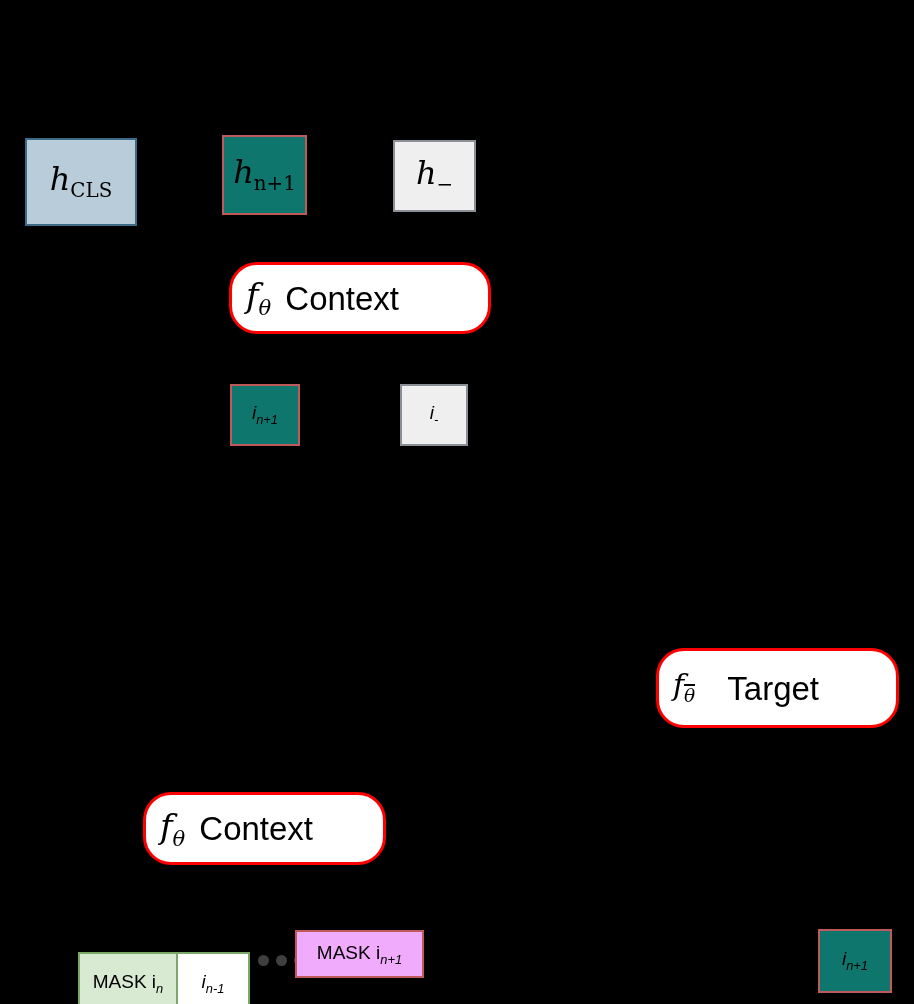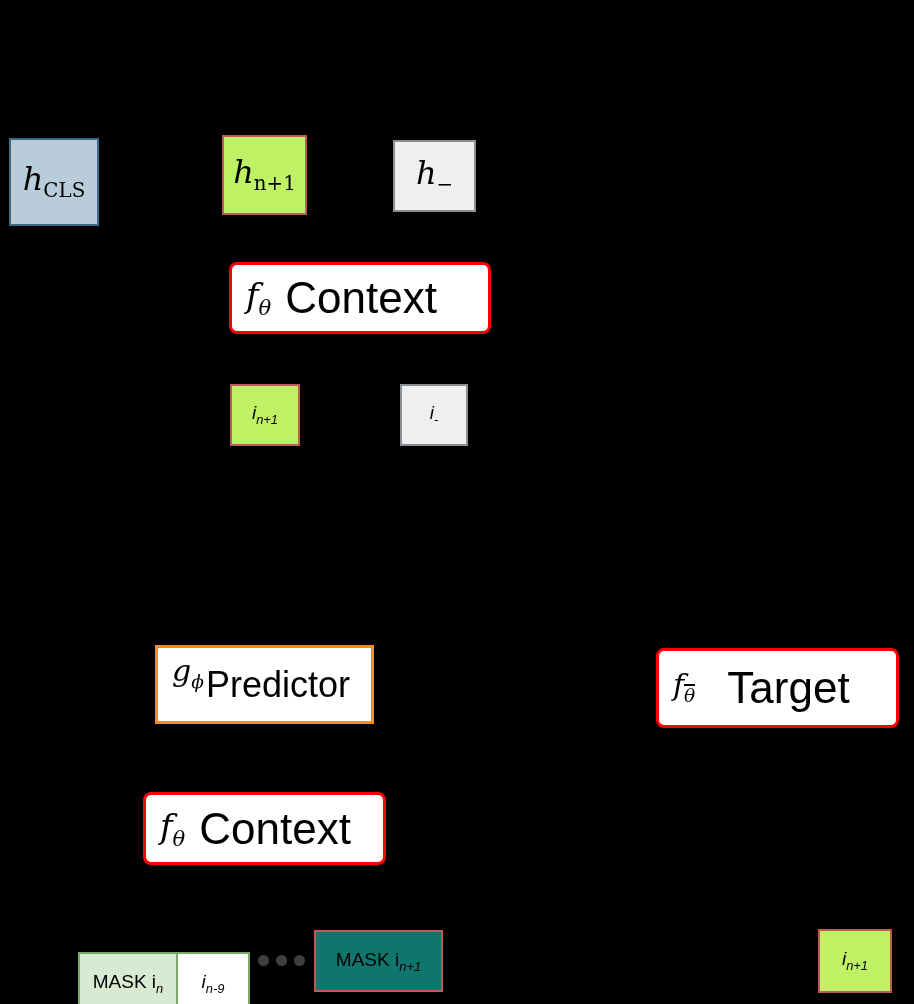--- a/index.html
+++ b/index.html
@@ -29,30 +29,30 @@
     line-height: 1;
   }
 
   
   .tokbox {
     border-width: 2px;
     border-style: solid;
     font-size: 30px;
   }
   .tok-blue   { background: #b8ccd9; border-color: #3d6a87; }
-  .tok-pink   { background: #bef264; border-color: #bf5a5a; }
+  .tok-pink   { background: #0f766e; border-color: #bf5a5a; }
   .tok-gray   { background: #efefef; border-color: #8a8f95; }
   .tok-green  { background: #d9ead3; border-color: #7aa866; }
 
   
   .capsule {
     background: #ffffff;
     border-width: 3px;
     border-style: solid;
-    border-radius: 8px;
+    border-radius: 28px;
     justify-content: flex-start;
     padding-left: 14px;
   }
   .cap-red    { border-color: #ff0000; }
   .cap-orange { border-color: #ff8c1a; border-radius: 0px; }
 
   
   .mathlabel {
     font-family: "DejaVu Serif", serif;
     font-style: italic;
@@ -65,21 +65,21 @@
     font-style: italic;
   }
   .mathlabel .ovl {
     border-top: 2px solid #000;
     display: inline-block;
     line-height: 0.95;
     padding-top: 1px;
   }
   .blocktext {
     font-family: "Liberation Sans", sans-serif;
-    font-size: 44px;
+    font-size: 33px;
     font-style: normal;
     margin-left: 14px;
     white-space: nowrap;
   }
 
   
   .toktext {
     font-family: "Liberation Sans", sans-serif;
     font-style: italic;
     font-size: 19px;
@@ -134,21 +134,21 @@
     border-radius: 50%;
     background: #3f3f3f;
     display: block;
   }
 </style>
 </head>
 <body>
 
 <div id="canvas">
 
-  <div class="node tokbox tok-blue" style="left:9px; top:138px; width:90px; height:88px;">
+  <div class="node tokbox tok-blue" style="left:25px; top:138px; width:112px; height:88px;">
     <span class="serifmath"><span>h</span><span class="sub">CLS</span></span>
   </div>
 
   <div class="node tokbox tok-pink" style="left:222px; top:135px; width:85px; height:80px;">
     <span class="serifmath"><span>h</span><span class="sub">n+1</span></span>
   </div>
 
   <div class="node tokbox tok-gray" style="left:393px; top:140px; width:83px; height:72px;">
     <span class="serifmath"><span>h</span><span class="sub">−</span></span>
   </div>
@@ -159,52 +159,48 @@
   </div>
 
   <div class="node tokbox tok-pink" style="left:230px; top:384px; width:70px; height:62px;">
     <span class="toktext"><span>i</span><span class="sub">n+1</span></span>
   </div>
 
   <div class="node tokbox tok-gray" style="left:400px; top:384px; width:68px; height:62px;">
     <span class="toktext"><span>i</span><span class="sub">-</span></span>
   </div>
 
-  <div class="node capsule cap-orange" style="left:155px; top:645px; width:219px; height:79px;">
-    <span class="mathlabel" style="font-size:30px; align-self:flex-start; margin-top:8px;"><span>g</span><span class="sub">ϕ</span></span>
-    <span class="blocktext" style="margin-left:2px; font-size:36px;">Predictor</span>
-  </div>
 
   <div class="node capsule cap-red" style="left:656px; top:648px; width:243px; height:80px;">
     <span class="mathlabel" style="font-size:30px;"><span>f</span><span class="sub"><span class="ovl">θ</span></span></span>
     <span class="blocktext" style="margin-left:32px;">Target</span>
   </div>
 
   <div class="node capsule cap-red" style="left:143px; top:792px; width:243px; height:73px;">
     <span class="mathlabel"><span>f</span><span class="sub">θ</span></span>
     <span class="blocktext">Context</span>
   </div>
 
   <div class="striprow" style="left:78px; top:952px; height:62px;text-align:center;">
     <div class="stripcell" style="width:100px; height:62px; background:#d9ead3; border-color:#7aa866;">
       <span class="toktext"><span class="plain">MASK i</span><span class="sub">n</span></span>
     </div>
     <div class="stripcell" style="width:72px; height:62px; background:#ffffff; border-color:#7aa866; border-left:none;">
-      <span class="toktext"><span>i</span><span class="sub">n-9</span></span>
+      <span class="toktext"><span>i</span><span class="sub">n-1</span></span>
     </div>
   </div>
 
   <div class="dots" style="left:258px; top:955px;">
     <span></span>
     <span></span>
     <span></span>
   </div>
 
   <div class="striprow" style="left:295px; top:930px; height:62px;">
-    <div class="stripcell" style="width:129px; height:62px; background:#0f766e; border-color:#bf5a5a;margin-left:19px;">
+    <div class="stripcell" style="width:129px; height:48px; background:#f0abfc; border-color:#bf5a5a;">
       <span class="toktext"><span class="plain">MASK i</span><span class="sub">n+1</span></span>
     </div>
   </div>
 
 
   <div class="node tokbox tok-pink" style="left:818px; top:929px; width:74px; height:64px;">
     <span class="toktext"><span>i</span><span class="sub">n+1</span></span>
   </div>
 
 </div>

